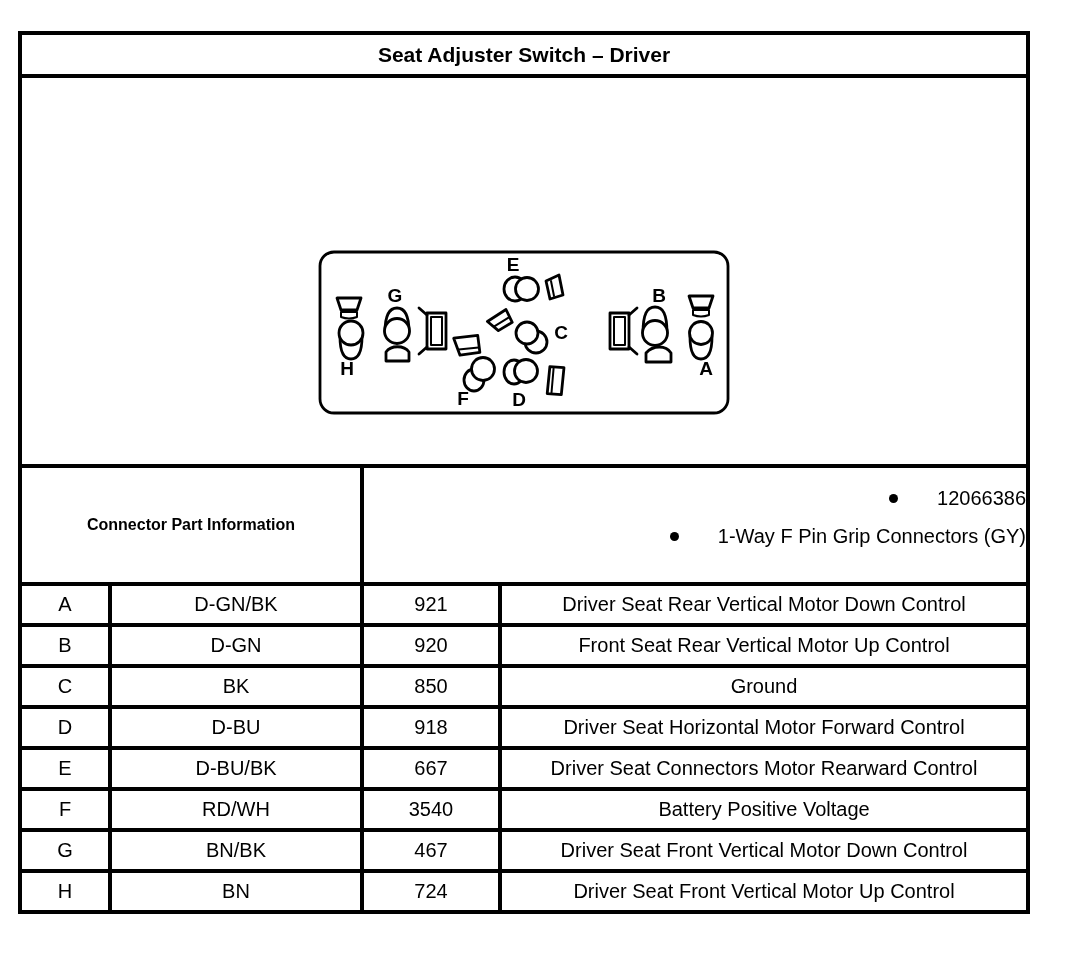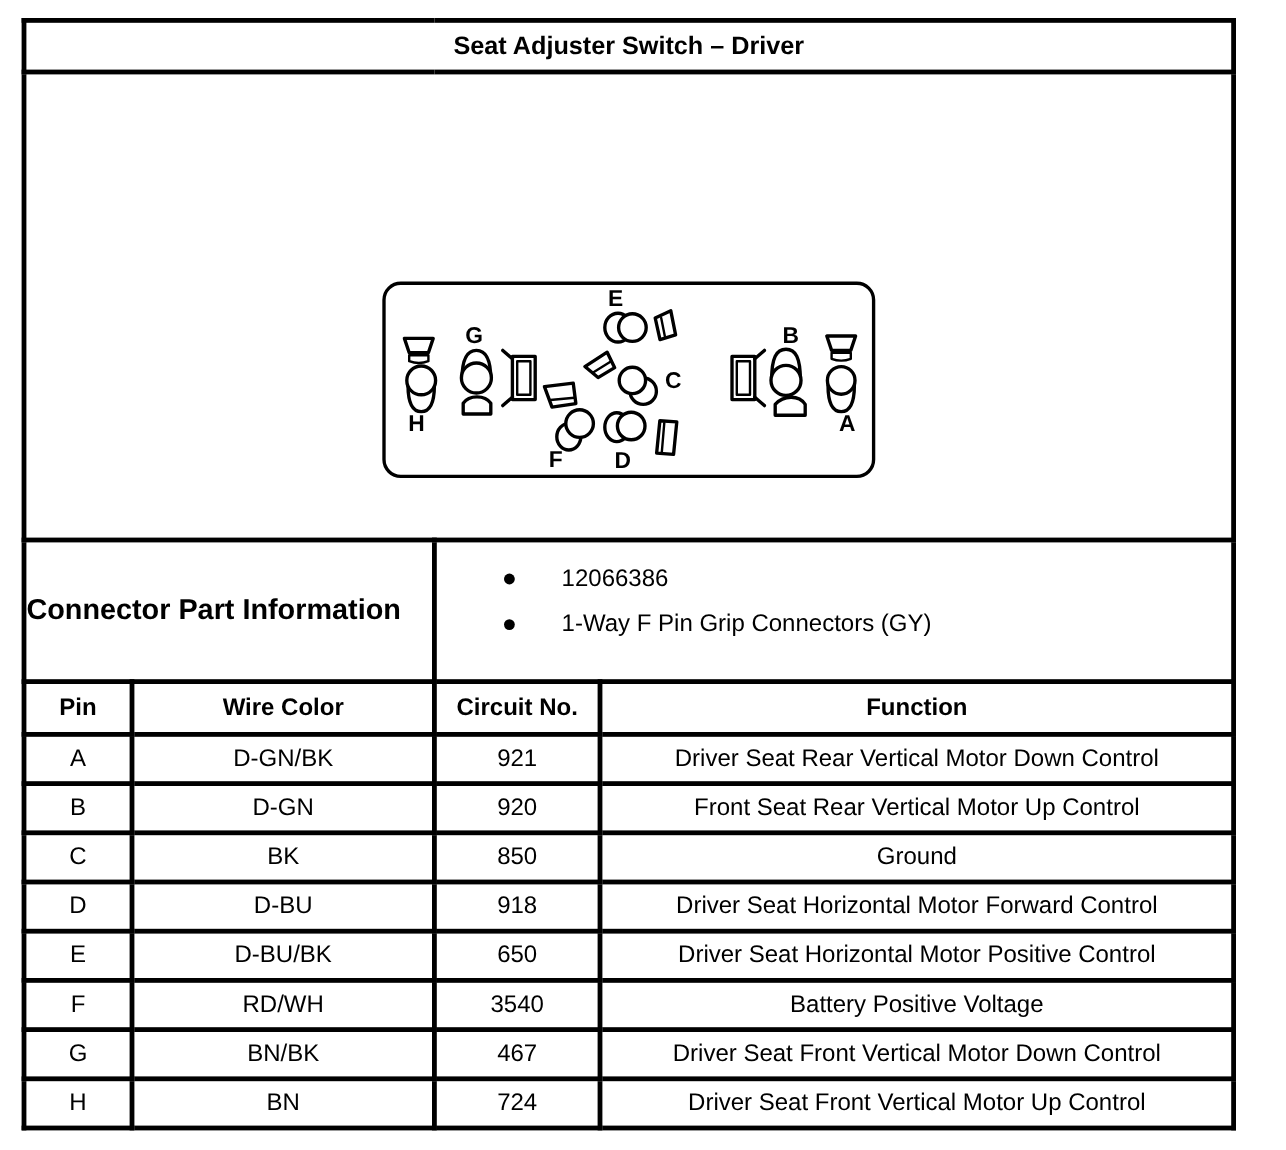--- a/index.html
+++ b/index.html
@@ -8,21 +8,21 @@
     width: 1072px;
     height: 958px;
     background: #ffffff;
     font-family: "Liberation Sans", sans-serif;
     color: #000000;
     overflow: hidden;
   }
   table.doc {
     position: absolute;
     left: 18px;
-    top: 15px;
+    top: 31px;
     width: 1008px;
     border-collapse: collapse;
     table-layout: fixed;
   }
   table.doc td {
     border: 4px solid #000000;
     padding: 0;
     vertical-align: middle;
     background: #ffffff;
   }
@@ -37,29 +37,31 @@
     vertical-align: top;
   }
   .diagram-wrap {
     display: flex;
     justify-content: center;
     padding-top: 123px;
   }
   td.cpi-label {
     height: 114px;
     font-weight: bold;
-    font-size: 24px;
+    font-size: 16px;
     padding-left: 5px;
+    text-align: center;
   }
   td.cpi-info { vertical-align: top; padding-top: 9px; }
   .bullet-row {
     display: flex;
     align-items: flex-start;
     height: 38px;
     font-size: 20px;
+    justify-content: flex-end;
   }
   .dot {
     flex: 0 0 auto;
     width: 9px;
     height: 9px;
     border-radius: 50%;
     background: #000000;
     margin: 7px 39px 0 56px;
   }
   td.th {
@@ -210,26 +212,20 @@
           <span class="dot"></span>
           <span>12066386</span>
         </div>
         <div class="bullet-row">
           <span class="dot"></span>
           <span>1-Way F Pin Grip Connectors (GY)</span>
         </div>
       </td>
     </tr>
 
-    <tr>
-      <td class="th">Pin</td>
-      <td class="th">Wire Color</td>
-      <td class="th">Circuit No.</td>
-      <td class="th">Function</td>
-    </tr>
 
     <tr class="data-row">
       <td class="c">A</td>
       <td class="c">D-GN/BK</td>
       <td class="c">921</td>
       <td class="fn">Driver Seat Rear Vertical Motor Down Control</td>
     </tr>
     <tr class="data-row">
       <td class="c">B</td>
       <td class="c">D-GN</td>
@@ -244,22 +240,22 @@
     </tr>
     <tr class="data-row">
       <td class="c">D</td>
       <td class="c">D-BU</td>
       <td class="c">918</td>
       <td class="fn">Driver Seat Horizontal Motor Forward Control</td>
     </tr>
     <tr class="data-row">
       <td class="c">E</td>
       <td class="c">D-BU/BK</td>
-      <td class="c">650</td>
-      <td class="fn">Driver Seat Horizontal Motor Positive Control</td>
+      <td class="c">667</td>
+      <td class="fn">Driver Seat Connectors Motor Rearward Control</td>
     </tr>
     <tr class="data-row">
       <td class="c">F</td>
       <td class="c">RD/WH</td>
       <td class="c">3540</td>
       <td class="fn">Battery Positive Voltage</td>
     </tr>
     <tr class="data-row">
       <td class="c">G</td>
       <td class="c">BN/BK</td>

